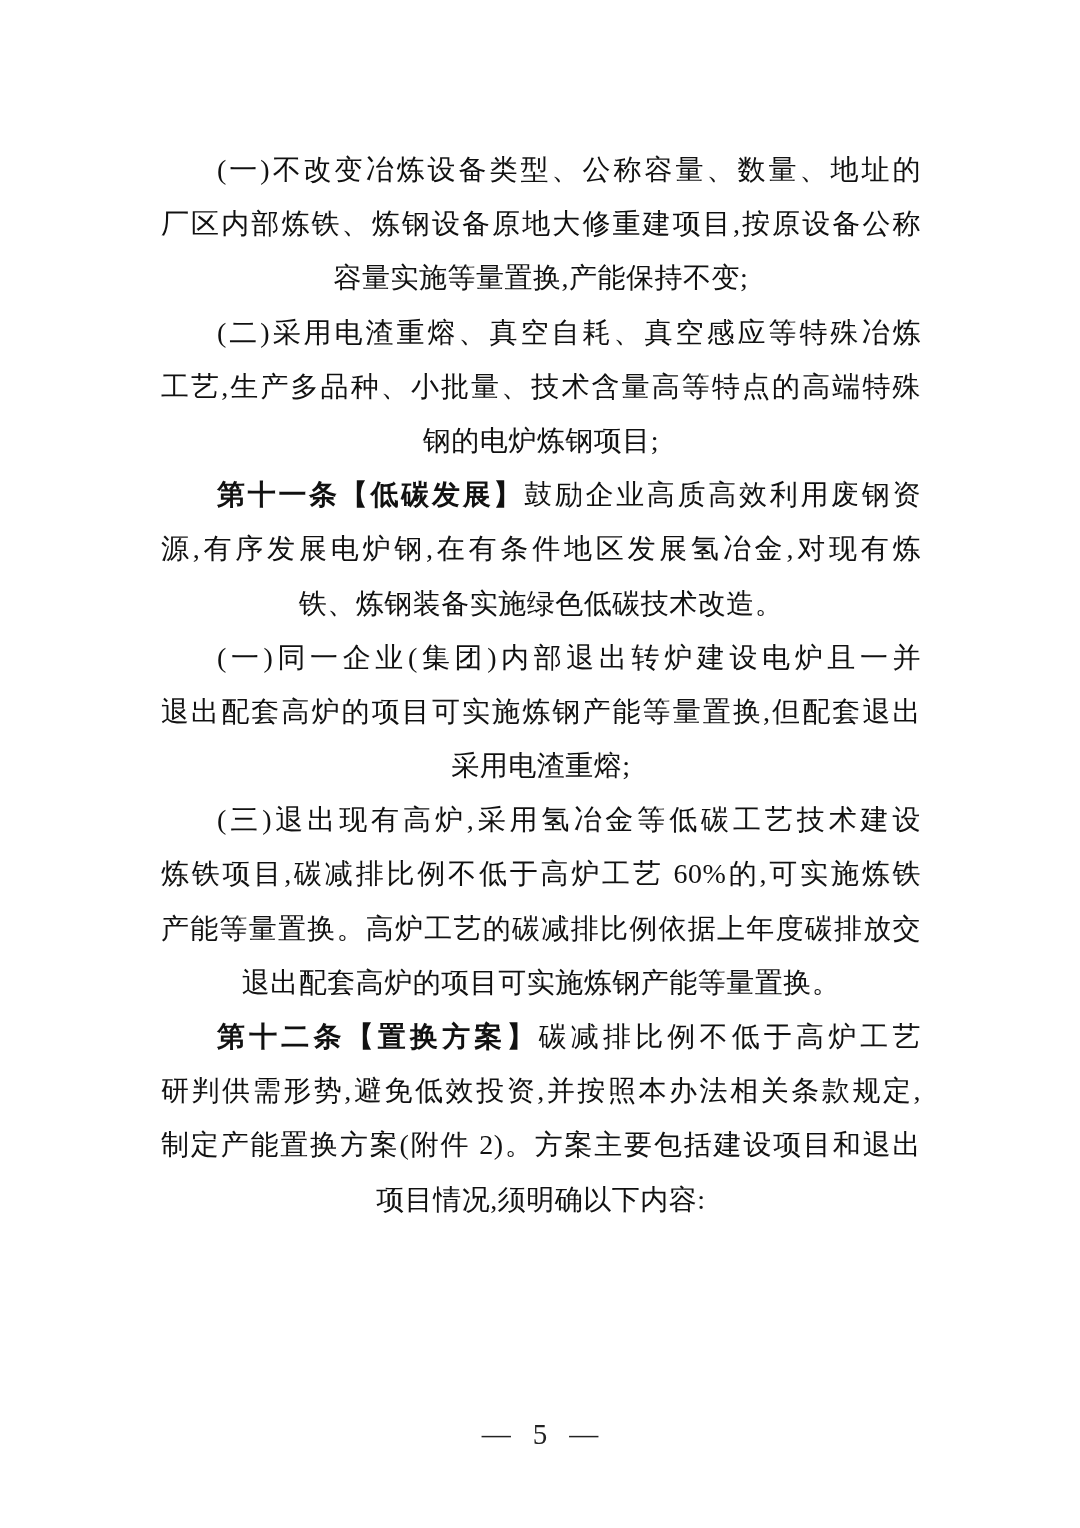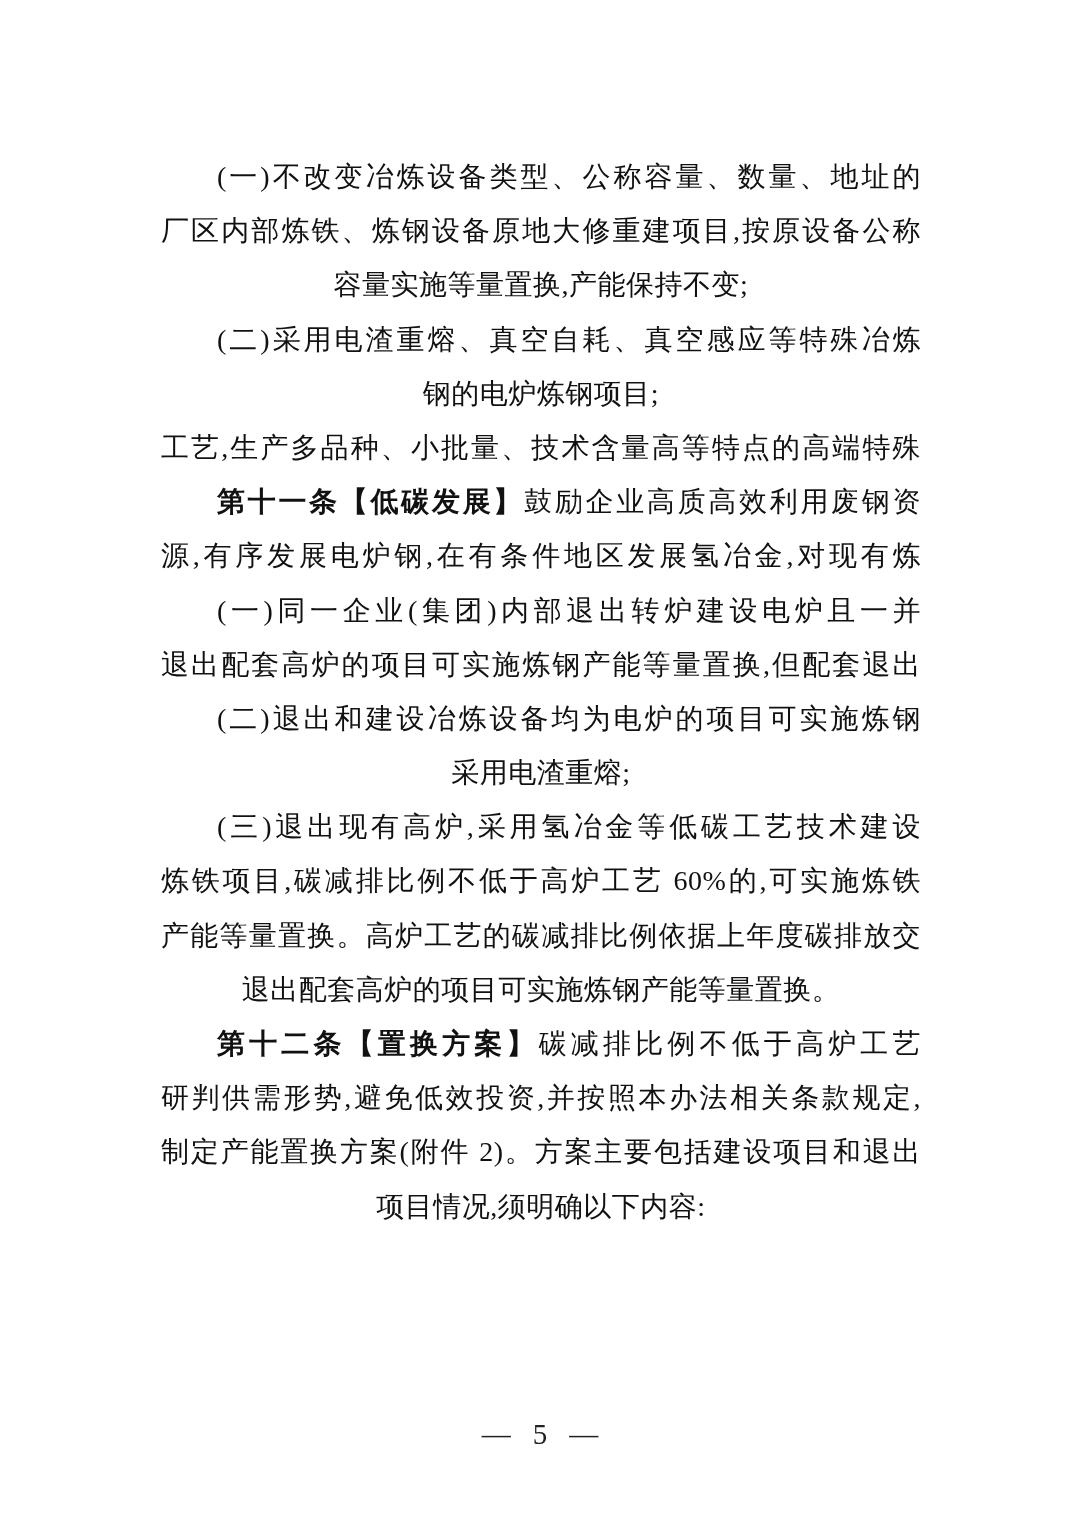--- a/index.html
+++ b/index.html
@@ -16,21 +16,21 @@
     overflow: hidden;
   }
   .page {
     position: absolute;
     inset: 0;
     background: #ffffff;
   }
   .content {
     position: absolute;
     left: 161px;
-    top: 150px;
+    top: 143px;
     width: 760px;
   }
   .line {
     font-size: 28px;
     line-height: 54.2px;
     height: 54.2px;
     overflow: hidden;
     text-align: center;
     letter-spacing: 0.5px;
     white-space: pre-wrap;
@@ -66,27 +66,27 @@
 </style>
 </head>
 <body>
 
 <div class="page">
   <div class="content">
       <div class="line fill indent"><span>(一)不改变冶炼设备类型、公称容量、数量、地址的</span></div>
       <div class="line fill"><span>厂区内部炼铁、炼钢设备原地大修重建项目,按原设备公称</span></div>
       <div class="line"><span>容量实施等量置换,产能保持不变;</span></div>
       <div class="line fill indent"><span>(二)采用电渣重熔、真空自耗、真空感应等特殊冶炼</span></div>
+      <div class="line fill"><span>工艺,生产多品种、小批量、技术含量高等特点的高端特殊</span></div>
       <div class="line"><span>钢的电炉炼钢项目;</span></div>
-      <div class="line fill"><span>工艺,生产多品种、小批量、技术含量高等特点的高端特殊</span></div>
       <div class="line fill indent"><span class="hd">第十一条【低碳发展】</span><span>鼓励企业高质高效利用废钢资</span></div>
       <div class="line fill"><span>源,有序发展电炉钢,在有条件地区发展氢冶金,对现有炼</span></div>
+      <div class="line"><span>铁、炼钢装备实施绿色低碳技术改造。</span></div>
       <div class="line fill indent"><span>(一)同一企业(集团)内部退出转炉建设电炉且一并</span></div>
       <div class="line fill"><span>退出配套高炉的项目可实施炼钢产能等量置换,但配套退出</span></div>
-      <div class="line fill indent"><span>(二)退出和建设冶炼设备均为电炉的项目可实施炼钢</span></div>
       <div class="line"><span>采用电渣重熔;</span></div>
       <div class="line fill indent"><span>(三)退出现有高炉,采用氢冶金等低碳工艺技术建设</span></div>
       <div class="line fill"><span>炼铁项目,碳减排比例不低于高炉工艺 60%的,可实施炼铁</span></div>
       <div class="line fill"><span>产能等量置换。高炉工艺的碳减排比例依据上年度碳排放交</span></div>
       <div class="line"><span>退出配套高炉的项目可实施炼钢产能等量置换。</span></div>
       <div class="line fill indent"><span class="hd">第十二条【置换方案】</span><span>碳减排比例不低于高炉工艺</span></div>
       <div class="line fill"><span>研判供需形势,避免低效投资,并按照本办法相关条款规定,</span></div>
       <div class="line fill"><span>制定产能置换方案(附件 2)。方案主要包括建设项目和退出</span></div>
       <div class="line"><span>项目情况,须明确以下内容:</span></div>
     </div>

